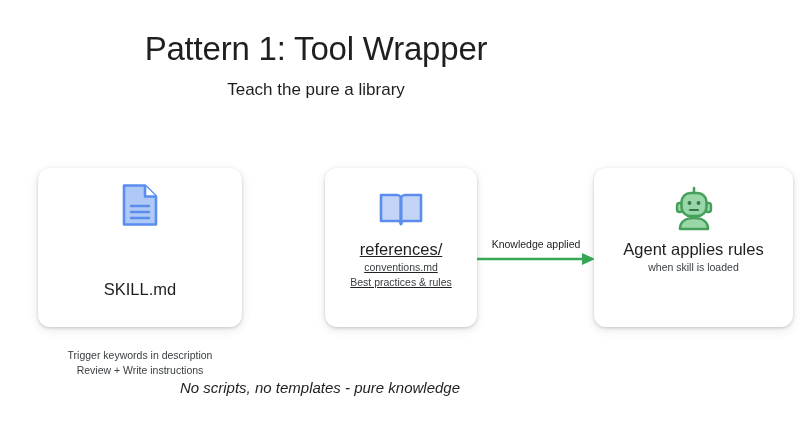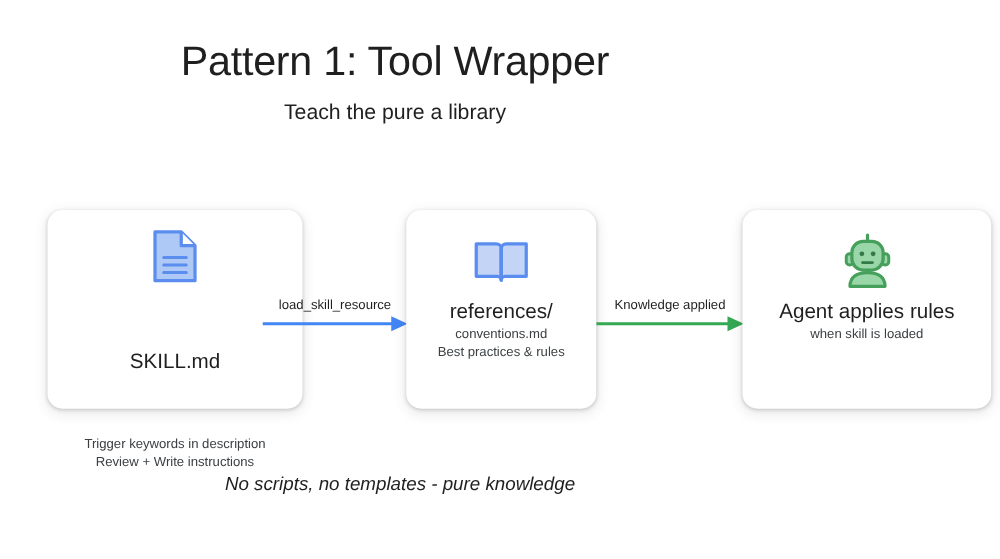--- a/index.html
+++ b/index.html
@@ -57,21 +57,21 @@
     background: #ffffff;
     border-radius: 12px;
     box-shadow: 0 1px 3px rgba(60,64,67,0.22), 0 3px 10px rgba(60,64,67,0.13);
     box-sizing: border-box;
     display: flex;
     flex-direction: column;
     align-items: center;
     padding-top: 14px;
   }
   .card-1 { left: 38px;  width: 204px; height: 159px; gap: 48px; }
-  .card-2 { left: 325px; width: 152px; height: 159px; }
+  .card-2 { left: 325px; width: 152px; height: 159px; text-decoration: underline; }
   .card-3 { left: 594px; width: 199px; height: 159px; }
 
   .card-icon {
     height: 54px;
     display: flex;
     align-items: center;
     justify-content: center;
   }
   .card-title {
     font-size: 16.5px;
@@ -149,27 +149,20 @@
         <line x1="11" y1="36" x2="29" y2="36" stroke="#5b8def" stroke-width="2.4" stroke-linecap="round"></line>
       </svg>
     </div>
     <div class="card-title">SKILL.md</div>
     <div class="card-desc">
       <span>Trigger keywords in description</span>
       <span>Review + Write instructions</span>
     </div>
   </div>
 
-  <div class="arrow arrow-1">
-    <div class="arrow-label">load_skill_resource</div>
-    <svg width="116" height="14" viewBox="0 0 116 14" aria-hidden="true">
-      <line x1="0" y1="7" x2="104" y2="7" stroke="#4285f4" stroke-width="2.4"></line>
-      <polygon points="103,1 116,7 103,13" fill="#4285f4"></polygon>
-    </svg>
-  </div>
 
   <div class="card card-2">
     <div class="card-icon">
       <svg width="46" height="42" viewBox="0 0 46 42" aria-hidden="true">
         <path d="M3 7 H19 C21.2 7 23 8.8 23 11 V36 C23 34.3 21.6 33 20 33 H3 Z" fill="#c3d4f7" stroke="#5b8def" stroke-width="2.6" stroke-linejoin="round"></path>
         <path d="M43 7 H27 C24.8 7 23 8.8 23 11 V36 C23 34.3 24.4 33 26 33 H43 Z" fill="#c3d4f7" stroke="#5b8def" stroke-width="2.6" stroke-linejoin="round"></path>
         <line x1="23" y1="11" x2="23" y2="36" stroke="#5b8def" stroke-width="2.6" stroke-linecap="round"></line>
       </svg>
     </div>
     <div class="card-title">references/</div>

